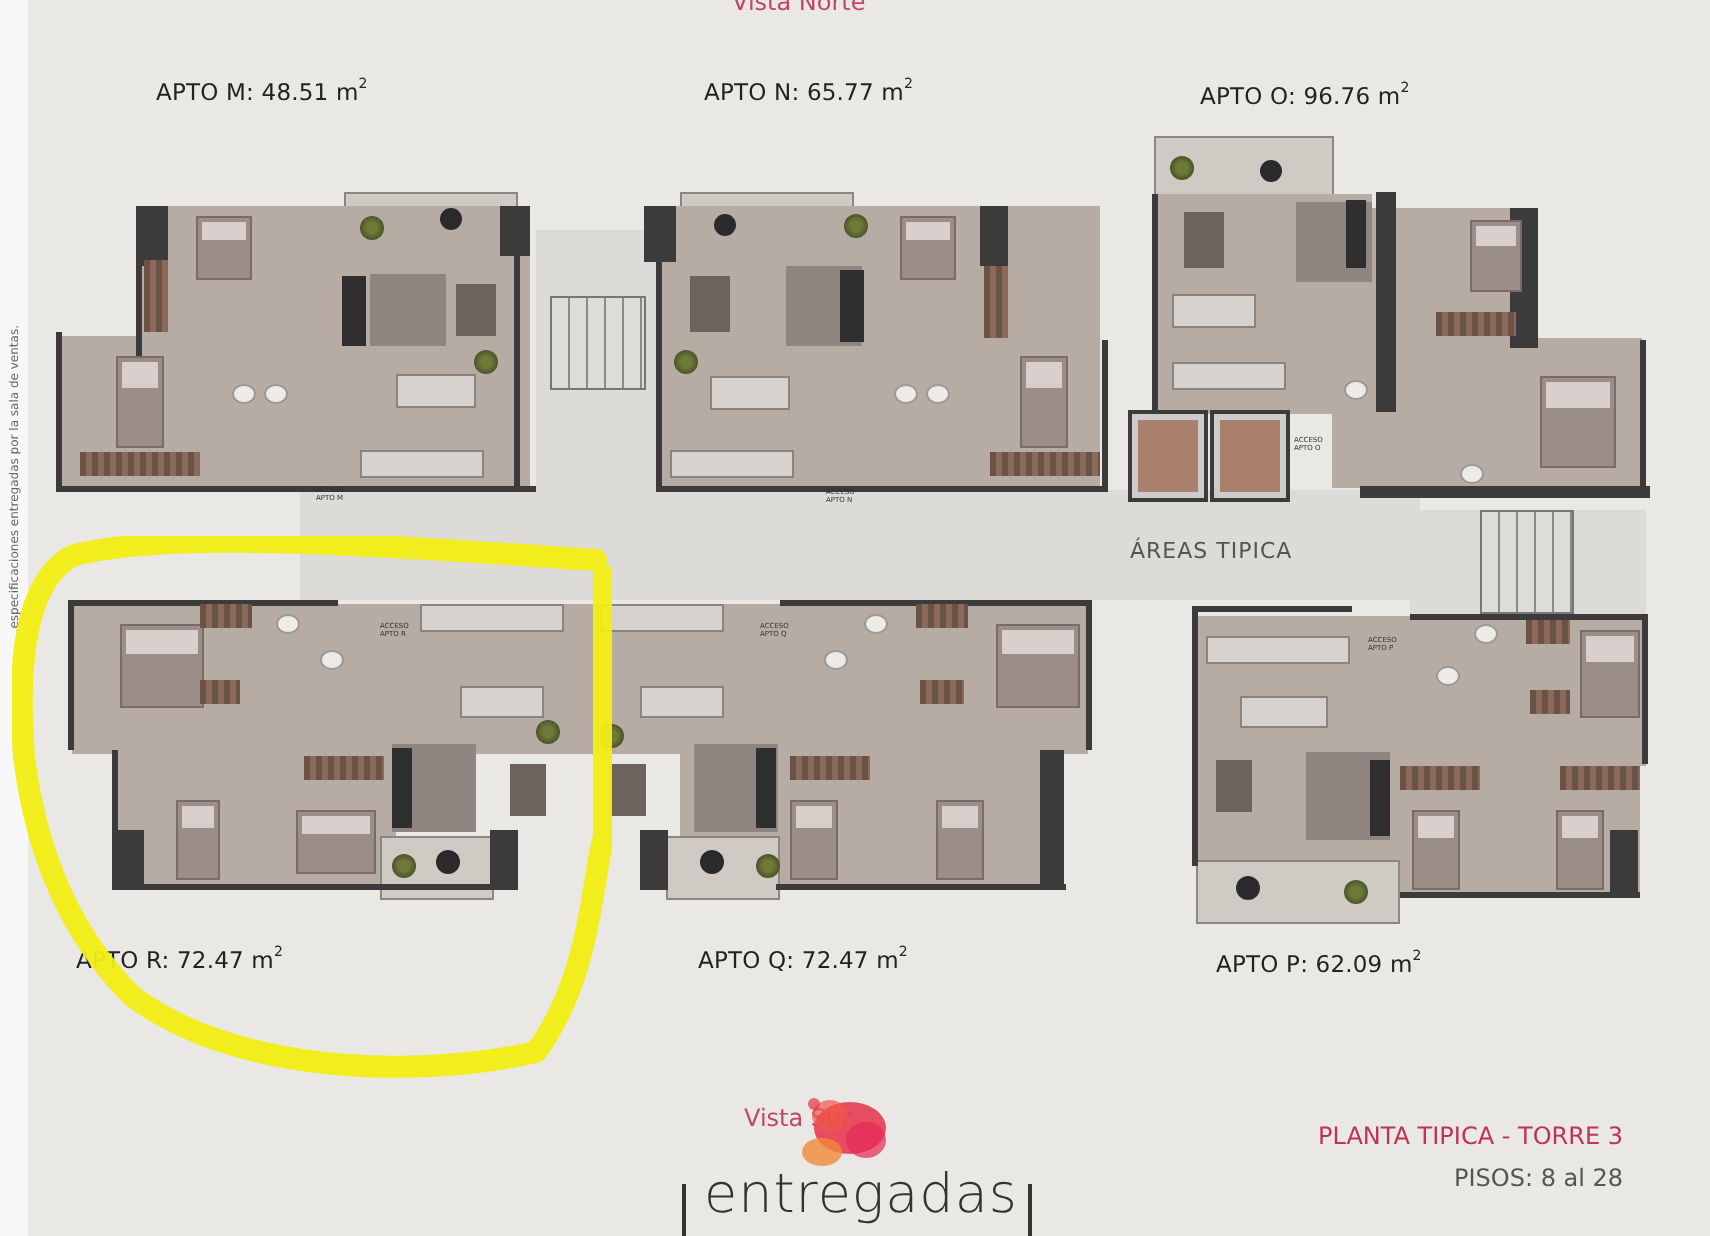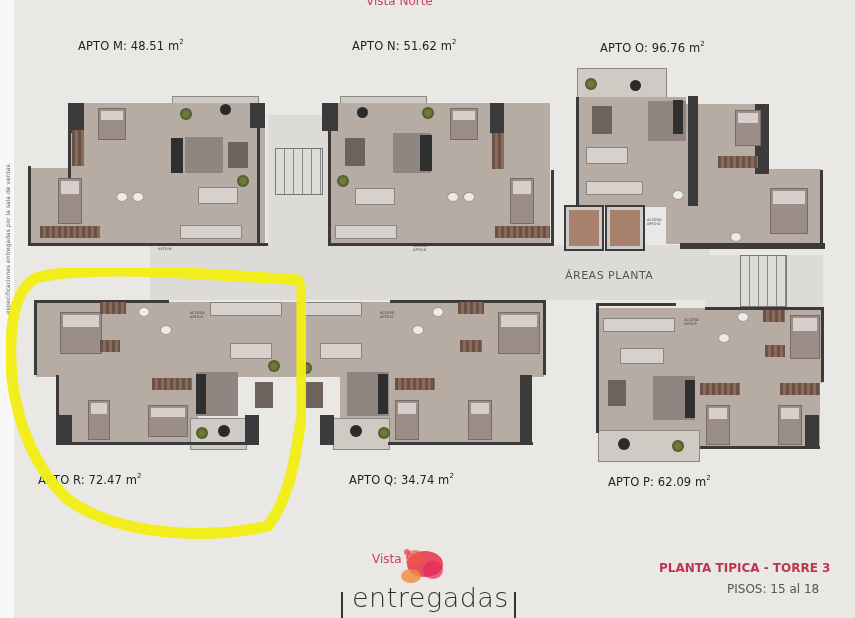--- a/index.html
+++ b/index.html
@@ -22,49 +22,49 @@
   .table { position:absolute; background:#6e625c; }
   .rug { position:absolute; background:#8f8682; }
   .kitchen { position:absolute; background:#d6d1cc; border:1px solid #8a8480; }
   .closet { position:absolute; background:repeating-linear-gradient(90deg, #6b5246 0 3px, #8b6a5a 3px 6px); }
   .plant { position:absolute; width:12px; height:12px; border-radius:50%; background:radial-gradient(circle,#6f7a3a 30%,#4b552a 70%); }
   .round { position:absolute; border-radius:50%; background:#2a2a2c; }
   .toilet { position:absolute; width:10px; height:8px; border-radius:50%; background:#eeeae6; border:1px solid #999; }
   .tiny { position:absolute; font-size:3.5px; color:#333; line-height:4px; font-family:"DejaVu Sans", sans-serif; }
   .comunes { position:absolute; font-size:11px; color:#555; letter-spacing:0.5px; font-family:"DejaVu Sans", sans-serif; }
   .highlight { position:absolute; left:6px; top:268px; width:300px; height:275px; }
-  .planta { position:absolute; font-size:12px; font-weight:bold; color:#c0344f; font-family:"DejaVu Sans", sans-serif; white-space:nowrap; }
+  .planta { position:absolute; font-size:12px; font-weight:normal; color:#c0344f; font-family:"DejaVu Sans", sans-serif; white-space:nowrap; }
   .pisos { position:absolute; font-size:12px; color:#555; font-family:"DejaVu Sans", sans-serif; white-space:nowrap; }
   .logo-text { position:absolute; font-family:"DejaVu Sans", sans-serif; font-size:27px; color:#333; font-weight:300; letter-spacing:0.5px; }
   .logo-bar { position:absolute; width:1.5px; background:#333; }
 </style>
 </head>
 <body>
 
 <div class="paper"></div>
 
 <div class="side-note">...especificaciones entregadas por la sala de ventas.</div>
 
 <div class="vista" style="left:366px; top:-6px;">Vista Norte</div>
 
 <div class="apt-label" style="left:78px; top:38px;"><span>APTO M: 48.51 m</span><sup>2</sup></div>
-<div class="apt-label" style="left:352px; top:38px;"><span>APTO N: 51.62 m</span><sup>2</sup></div>
+<div class="apt-label" style="left:352px; top:38px;"><span>APTO N: 65.77 m</span><sup>2</sup></div>
 <div class="apt-label" style="left:600px; top:40px;"><span>APTO O: 96.76 m</span><sup>2</sup></div>
 <div class="apt-label" style="left:38px; top:472px;"><span>APTO R: 72.47 m</span><sup>2</sup></div>
-<div class="apt-label" style="left:349px; top:472px;"><span>APTO Q: 34.74 m</span><sup>2</sup></div>
+<div class="apt-label" style="left:349px; top:472px;"><span>APTO Q: 72.47 m</span><sup>2</sup></div>
 <div class="apt-label" style="left:608px; top:474px;"><span>APTO P: 62.09 m</span><sup>2</sup></div>
 
 <div>
 
   <div class="common" style="left:150px; top:245px; width:560px; height:55px;"></div>
   <div class="common" style="left:268px; top:115px; width:60px; height:140px;"></div>
   <div class="stair" style="left:275px; top:148px; width:46px; height:45px;"></div>
   <div class="common" style="left:705px; top:255px; width:118px; height:55px;"></div>
   <div class="stair" style="left:740px; top:255px; width:45px; height:50px;"></div>
-  <div class="comunes" style="left:565px; top:269px;">ÁREAS PLANTA</div>
+  <div class="comunes" style="left:565px; top:269px;">ÁREAS TIPICA</div>
 
   <div>
     <div class="balcony" style="left:172px; top:96px; width:85px; height:30px;"></div>
     <div class="floor" style="left:70px; top:103px; width:195px; height:140px;"></div>
     <div class="floor" style="left:30px; top:168px; width:60px; height:75px;"></div>
     <div class="wall" style="left:68px; top:103px; width:16px; height:30px;"></div>
     <div class="wall" style="left:68px; top:103px; width:3px; height:75px;"></div>
     <div class="wall" style="left:28px; top:166px; width:3px; height:80px;"></div>
     <div class="wall" style="left:28px; top:243px; width:240px; height:3px;"></div>
     <div class="wall" style="left:250px; top:103px; width:15px; height:25px;"></div>
@@ -246,13 +246,13 @@
     <ellipse cx="16" cy="36" rx="10" ry="7" fill="#f08a3a" opacity="0.8"></ellipse>
     <ellipse cx="38" cy="30" rx="10" ry="9" fill="#e62a55" opacity="0.7"></ellipse>
     <circle cx="12" cy="12" r="3" fill="#e8304a" opacity="0.7"></circle>
   </svg>
   <div class="logo-bar" style="left:341px; top:592px; height:26px;"></div>
   <div class="logo-text" style="left:352px; top:582px;">entregadas</div>
   <div class="logo-bar" style="left:514px; top:592px; height:26px;"></div>
 </div>
 
 <div class="planta" style="left:659px; top:561px;">PLANTA TIPICA -  TORRE 3</div>
-<div class="pisos" style="left:727px; top:582px;">PISOS: 15 al 18</div>
+<div class="pisos" style="left:727px; top:582px;">PISOS: 8 al 28</div>
 
 </body></html>

